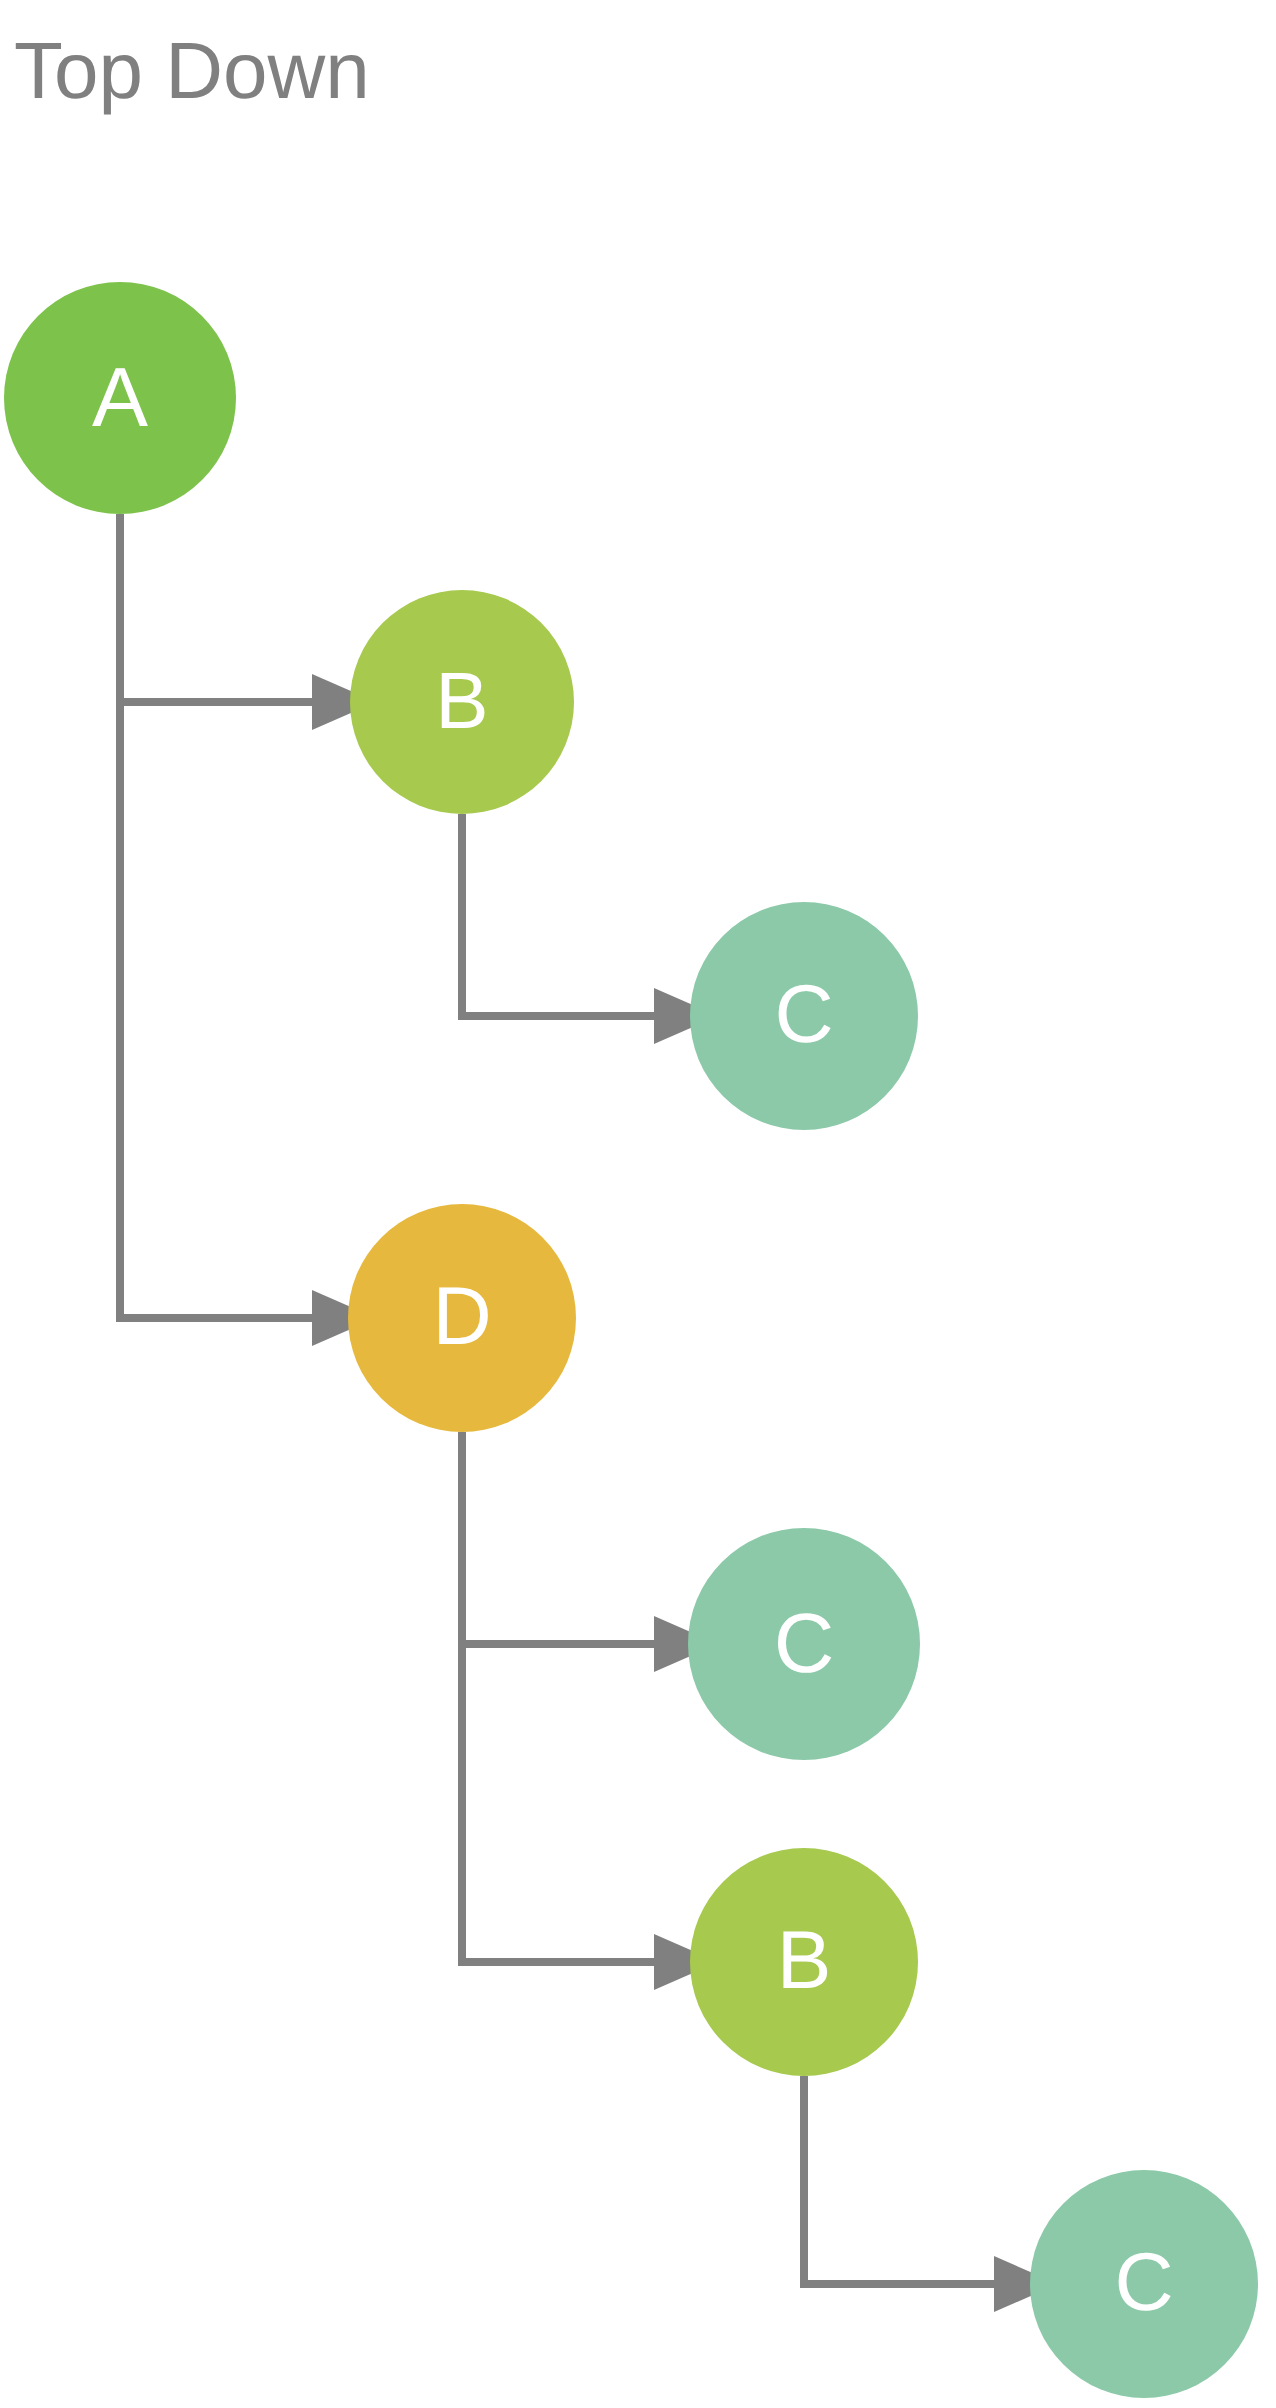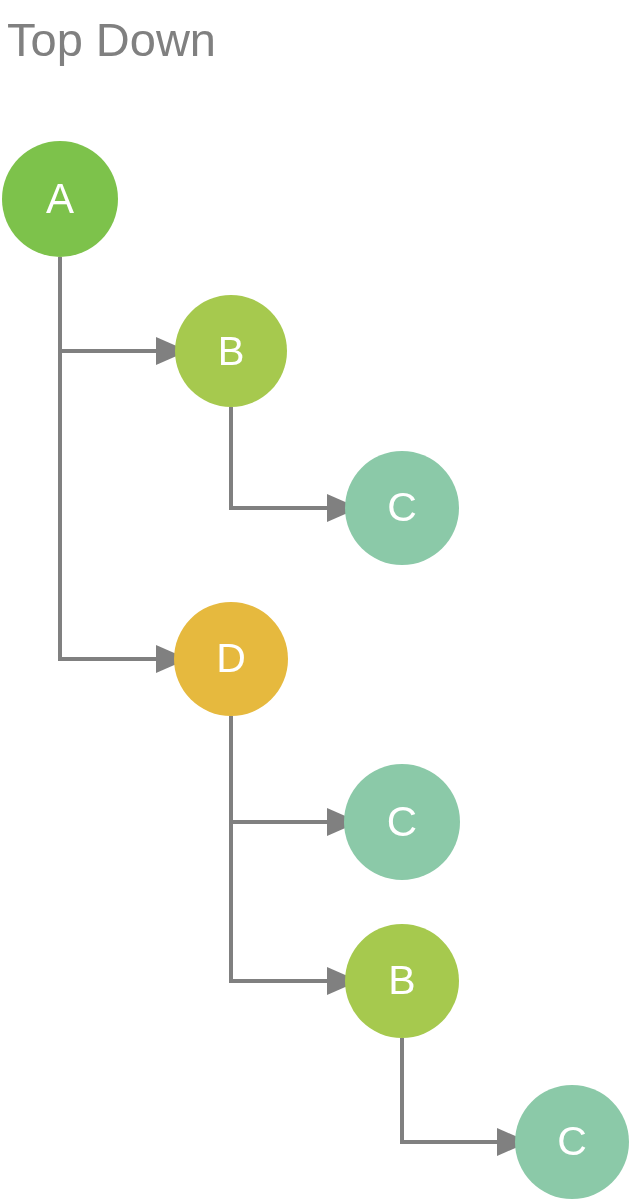--- a/index.html
+++ b/index.html
@@ -14,21 +14,21 @@
     position: relative;
     width: 638px;
     height: 1204px;
     background: #ffffff;
     overflow: hidden;
   }
   #diagram-title {
     position: absolute;
     left: 7px;
     top: 12px;
-    font-size: 47px;
+    font-size: 40px;
     font-weight: 400;
     color: #808080;
     letter-spacing: 0px;
     line-height: 1.2;
     white-space: nowrap;
     font-family: "Liberation Sans", "DejaVu Sans", sans-serif;
   }
   #edge-layer {
     position: absolute;
     left: 0;

